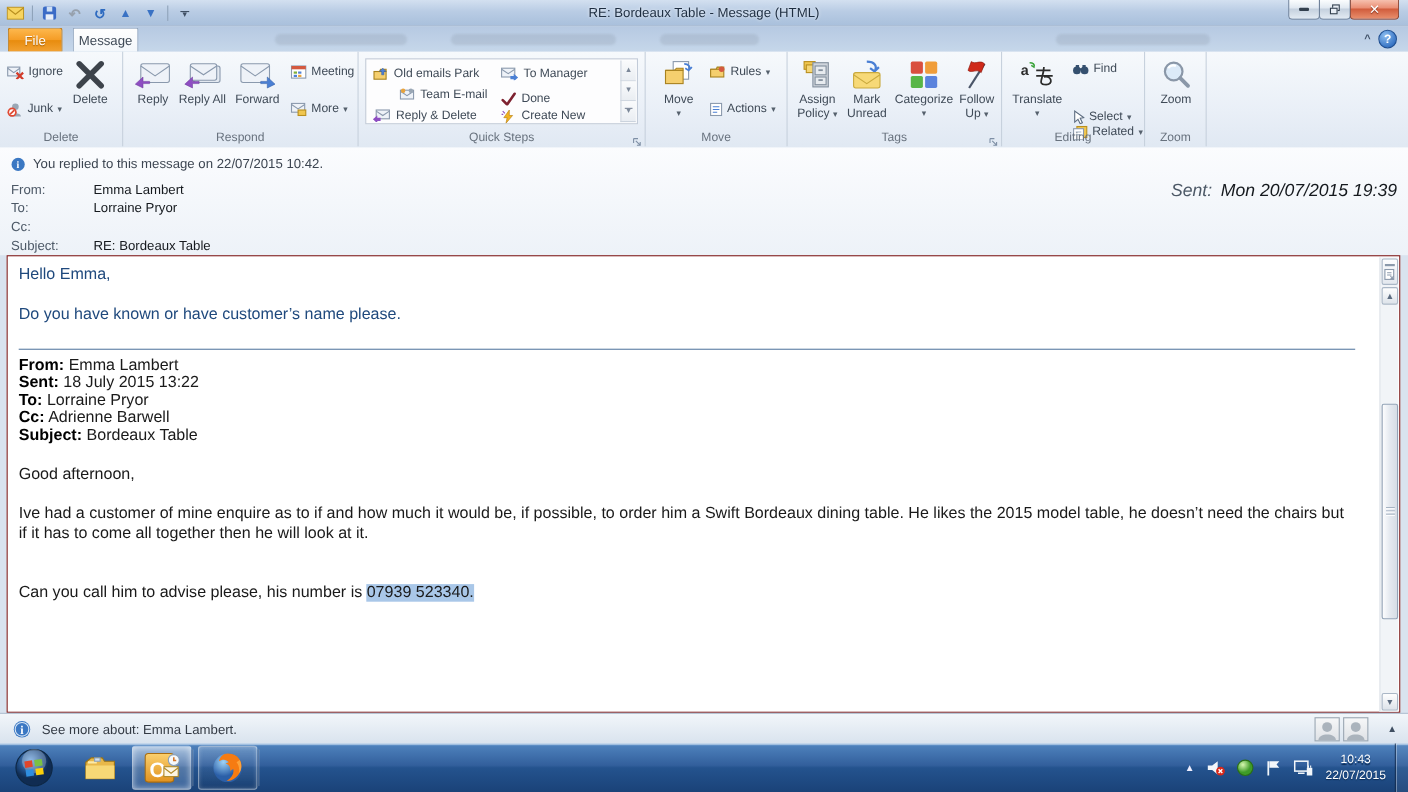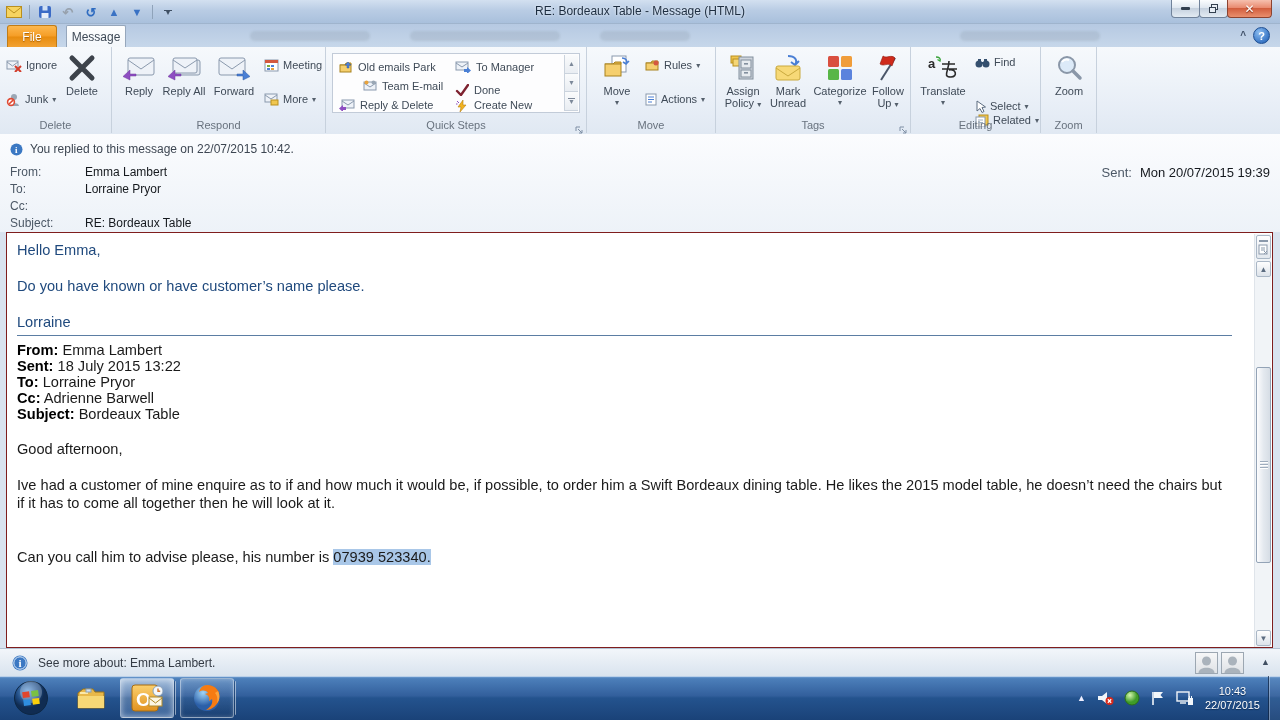--- a/index.html
+++ b/index.html
@@ -54,21 +54,21 @@
   .qs-item { position:absolute; display:flex; align-items:center; gap:5px; font-size:11px; color:#3f4a57; height:16px; }
   #qs-scroll { position:absolute; right:1px; top:1px; width:14px; height:56px; display:flex; flex-direction:column; }
   #qs-scroll .qsb { flex:1; border:1px solid #cbd3dd; border-width:0 0 1px 1px; background:linear-gradient(#fafbfc,#e9edf2);
     display:flex; align-items:center; justify-content:center; font-size:7px; color:#7c8899; }
 
   
   #mailhead { position:absolute; top:134px; left:0; width:100%; height:98px; background:linear-gradient(#fbfcfe,#edf2f8); }
   #infobar { position:absolute; top:8px; left:10px; display:flex; align-items:center; gap:7px; font-size:12px; color:#3d4652; }
   .hrow { position:absolute; left:10px; font-size:12px; color:#4c5866; }
   .hval { position:absolute; left:85px; font-size:12px; color:#15191e; }
-  #sentline { position:absolute; right:10px; top:31px; font-size:13px; }
+  #sentline { position:absolute; right:10px; top:31px; font-size:16px;font-style:italic; }
   #sentline .sl { color:#4c5866; margin-right:8px; }
   #sentline .sv { color:#15191e; }
 
   
   #bodybox { position:absolute; top:232px; left:6px; width:1267px; height:416px; background:#fff; border:1px solid #7f1d1d; }
   #bodytext { position:absolute; left:10px; top:8px; right:40px; font-size:14.6px; line-height:18px; color:#1a1a1a; }
   .blue { color:#1F497D; }
   .gap { height:18px; }
   #reply-sep { border-top:1px solid #5b7da3; margin:4px 0 6px 0; }
   .qh { line-height:16px; }
@@ -474,21 +474,20 @@
       <span class="sl">Sent:</span><span class="sv">Mon 20/07/2015 19:39</span>
     </div>
   </div>
 
   <div id="bodybox">
     <div id="bodytext">
       <div class="blue">Hello Emma,</div>
       <div class="gap"></div>
       <div class="blue">Do you have known or have customer’s name please.</div>
       <div class="gap"></div>
-      <div class="blue">Lorraine</div>
       <div id="reply-sep"></div>
       <div class="qh"><b>From:</b> <span>Emma Lambert</span></div>
       <div class="qh"><b>Sent:</b> <span>18 July 2015 13:22</span></div>
       <div class="qh"><b>To:</b> <span>Lorraine Pryor</span></div>
       <div class="qh"><b>Cc:</b> <span>Adrienne Barwell</span></div>
       <div class="qh"><b>Subject:</b> <span>Bordeaux Table</span></div>
       <div class="gap"></div>
       <div>Good afternoon,</div>
       <div class="gap"></div>
       <div>Ive had a customer of mine enquire as to if and how much it would be, if possible, to order him a Swift Bordeaux dining table. He likes the 2015 model table, he doesn’t need the chairs but if it has to come all together then he will look at it.</div>

